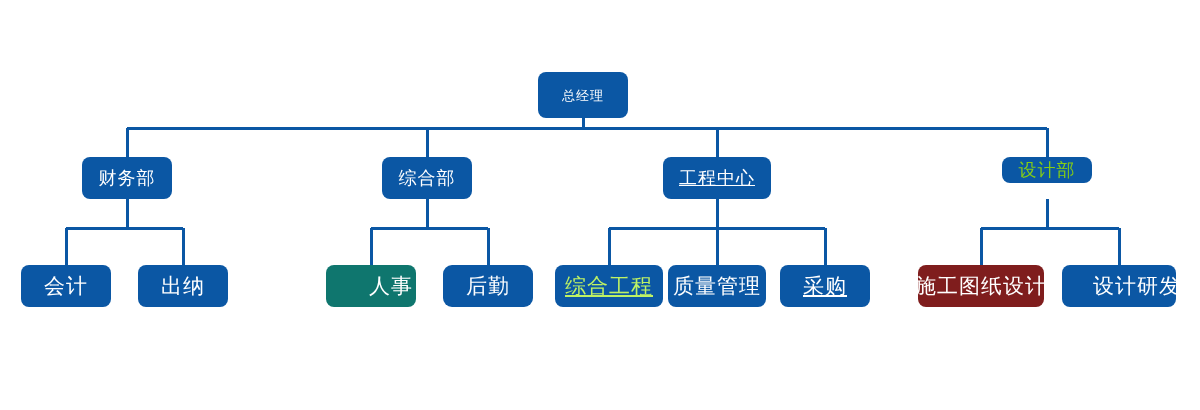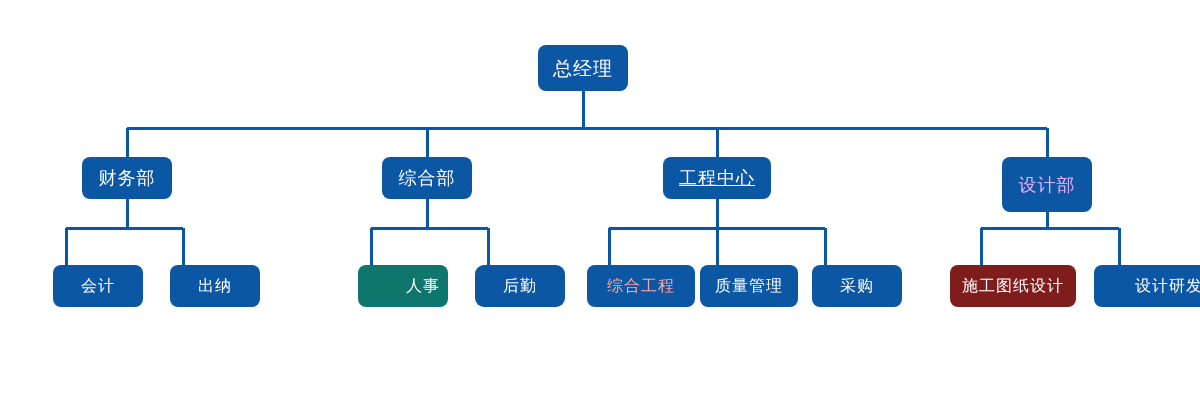--- a/index.html
+++ b/index.html
@@ -33,28 +33,28 @@
     justify-content: center;
     letter-spacing: 1px;
     white-space: nowrap;
     user-select: none;
   }
   .node-label {
     display: block;
     line-height: 1;
   }
   .level-1 {
-    font-size: 19px;
+    font-size: 13px;
+    margin-top: 27px;
   }
   .level-2 {
     font-size: 18px;
   }
   .level-3 {
-    font-size: 16px;
-    margin-left: 32px;
+    font-size: 21px;
   }
 </style>
 </head>
 <body>
 
 <div id="chart-canvas" style="background: rgb(255, 255, 255);">
 
   <svg id="connector-layer" viewBox="0 0 1200 410" xmlns="http://www.w3.org/2000/svg" aria-hidden="true">
     <g stroke="#0B57A4" stroke-width="3" fill="none" shape-rendering="crispEdges">
 
@@ -99,49 +99,49 @@
   </div>
 
   <div class="node level-2" style="left: 382px; top: 157px; width: 90px; height: 42px; background: rgb(11, 87, 164); color: rgb(255, 255, 255);">
     <span class="node-label">综合部</span>
   </div>
 
   <div class="node level-2" style="left: 663px; top: 157px; width: 108px; height: 42px; background: rgb(11, 87, 164); color: rgb(255, 255, 255); text-decoration: underline;">
     <span class="node-label">工程中心</span>
   </div>
 
-  <div class="node level-2" style="left: 1002px; top: 157px; width: 90px; height: 55px; background: rgb(11, 87, 164); color: #f0abfc; justify-content: center;">
+  <div class="node level-2" style="left: 1002px; top: 157px; width: 90px; height: 26px; background: rgb(11, 87, 164); color: #84cc16; justify-content: center;">
     <span class="node-label">设计部</span>
   </div>
 
   <div class="node level-3" style="left: 21px; top: 265px; width: 90px; height: 42px; background: rgb(11, 87, 164); color: rgb(255, 255, 255);">
     <span class="node-label">会计</span>
   </div>
 
   <div class="node level-3" style="left: 138px; top: 265px; width: 90px; height: 42px; background: rgb(11, 87, 164); color: rgb(255, 255, 255);">
     <span class="node-label">出纳</span>
   </div>
 
   <div class="node level-3" style="left: 326px; top: 265px; width: 90px; height: 42px; background: #0f766e; color: rgb(255, 255, 255); padding-left: 40px;">
     <span class="node-label">人事</span>
   </div>
 
   <div class="node level-3" style="left: 443px; top: 265px; width: 90px; height: 42px; background: rgb(11, 87, 164); color: rgb(255, 255, 255); border-radius: 9px;">
     <span class="node-label">后勤</span>
   </div>
 
-  <div class="node level-3" style="left: 555px; top: 265px; width: 108px; height: 42px; background: rgb(11, 87, 164); color: #fca5a5;">
+  <div class="node level-3" style="left: 555px; top: 265px; width: 108px; height: 42px; background: rgb(11, 87, 164); color: #bef264; text-decoration: underline;">
     <span class="node-label">综合工程</span>
   </div>
 
   <div class="node level-3" style="left: 668px; top: 265px; width: 98px; height: 42px; background: rgb(11, 87, 164); color: rgb(255, 255, 255);">
     <span class="node-label">质量管理</span>
   </div>
 
-  <div class="node level-3" style="left: 780px; top: 265px; width: 90px; height: 42px; background: rgb(11, 87, 164); color: rgb(255, 255, 255);">
+  <div class="node level-3" style="left: 780px; top: 265px; width: 90px; height: 42px; background: rgb(11, 87, 164); color: rgb(255, 255, 255); text-decoration: underline;">
     <span class="node-label">采购</span>
   </div>
 
   <div class="node level-3" style="left: 918px; top: 265px; width: 126px; height: 42px; background: #7f1d1d; color: rgb(255, 255, 255);">
     <span class="node-label">施工图纸设计</span>
   </div>
 
   <div class="node level-3" style="left: 1062px; top: 265px; width: 114px; height: 42px; background: rgb(11, 87, 164); color: rgb(255, 255, 255); padding-left: 36px;">
     <span class="node-label">设计研发</span>
   </div>

